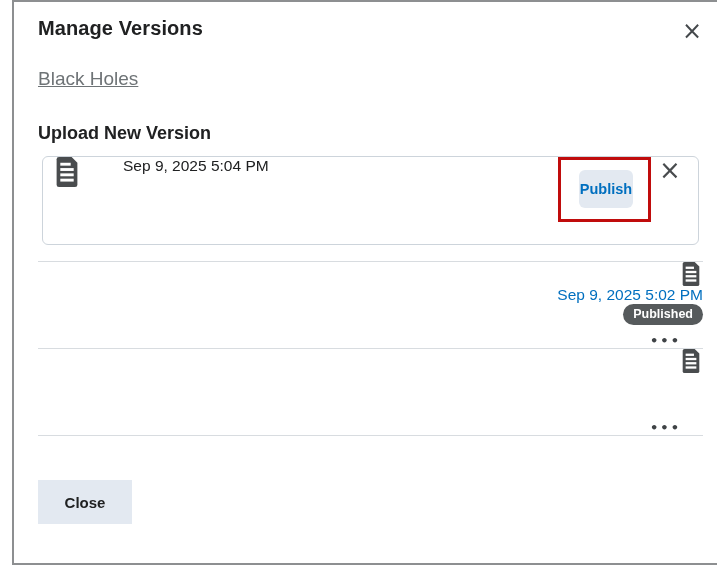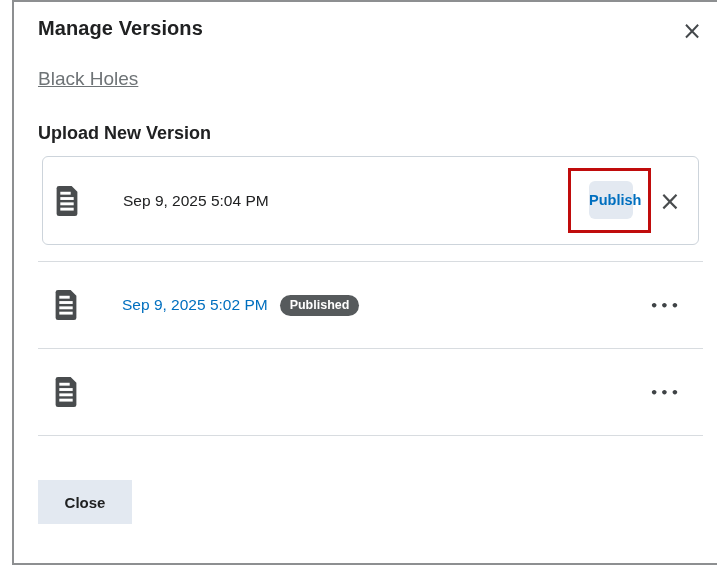--- a/index.html
+++ b/index.html
@@ -54,39 +54,39 @@
   .versions-heading { margin-top: 23px; }
 
   
   .upload-card {
     margin: 12px 4px 0 4px;
     height: 89px;
     border: 1px solid #cdd4db;
     border-radius: 6px;
     background: #fff;
     display: flex;
-    align-items: center;
+    align-items: flex-start;
     padding: 0 16px 0 12px;
   }
   .doc-icon { width: 24px; height: 30px; flex: 0 0 24px; display: block; }
   .upload-date {
     margin-left: 44px;
     font-size: 15.5px;
     color: #202122;
     flex: 1 1 auto;
   }
   .annotation-box {
     border: 3px solid #c00c0c;
     padding: 10px 15px 11px 18px;
     margin-right: 7px;
     background: transparent;
   }
   .publish-btn {
     display: block;
-    width: 44px; height: 38px;
+    width: 54px; height: 38px;
     border: none;
     border-radius: 6px;
     background: #e3e9f1;
     color: #006fbf;
     font-size: 14.5px;
     font-weight: bold;
     font-family: "Liberation Sans", "DejaVu Sans", sans-serif;
     cursor: pointer;
   }
   .remove-btn {
@@ -96,22 +96,23 @@
     cursor: pointer;
     width: 24px;
     font-family: "DejaVu Sans", sans-serif;
   }
 
   
   .divider { border: none; border-top: 1px solid #d8dce0; margin-top: 16px; }
   .version-row {
     height: 86px;
     display: flex;
-    align-items: center;
+    align-items: flex-end;
     padding: 0 0 0 16px;
+    flex-direction: column;
   }
   .version-date {
     margin-left: 44px;
     font-size: 15.5px;
     color: #006fbf;
     text-decoration: none;
     cursor: pointer;
   }
   .badge {
     margin-left: 12px;

